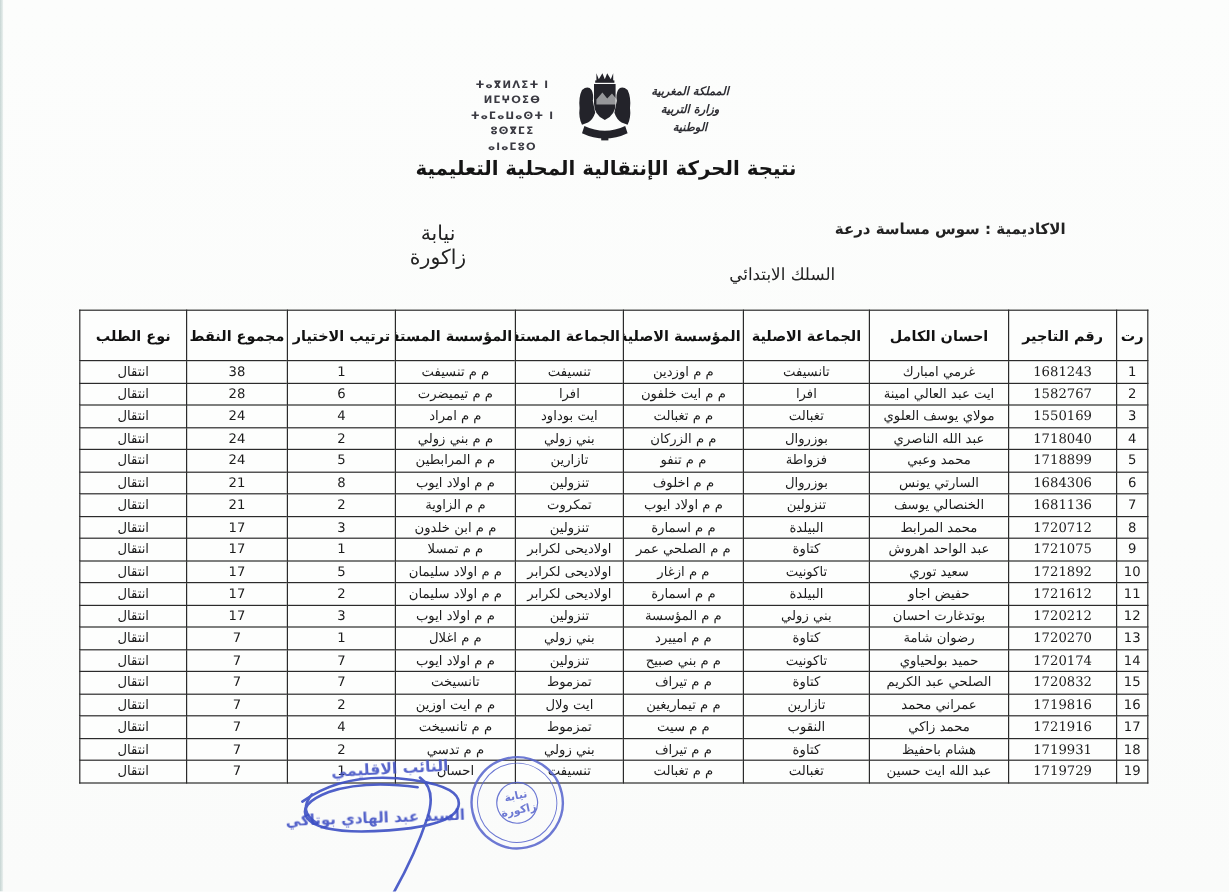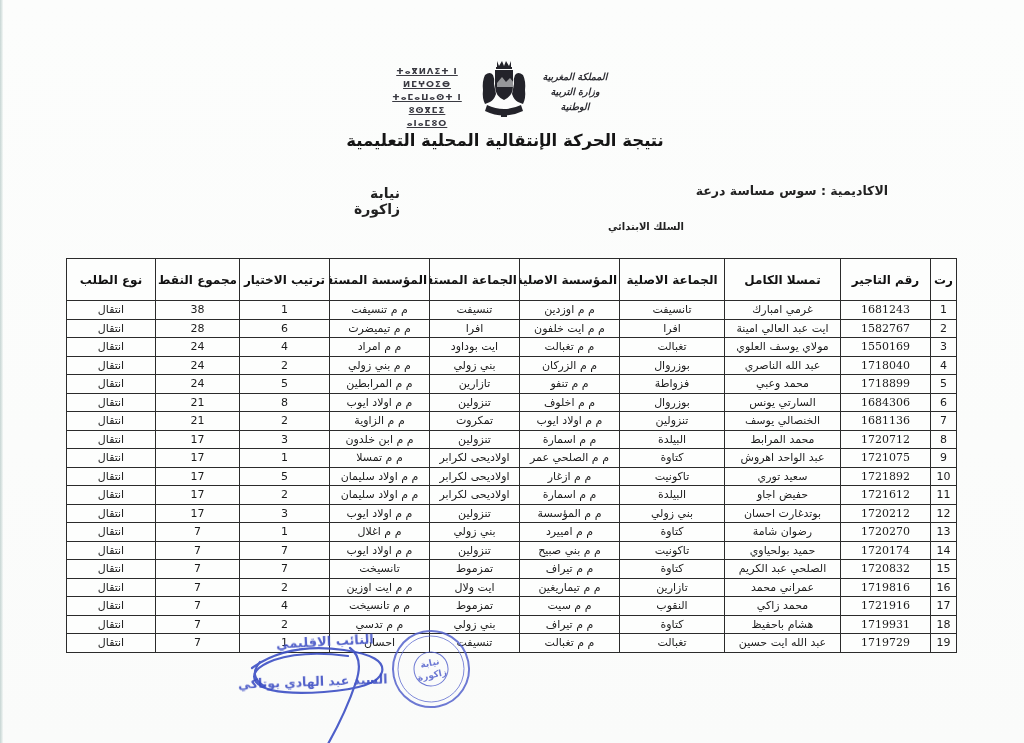--- a/index.html
+++ b/index.html
@@ -25,40 +25,40 @@
   .doc-header { position: absolute; top: 55px; left: 385px; width: 230px; height: 70px; }
   .ministry-ar {
     position: absolute; right: 0; top: 14px; width: 80px;
     text-align: center; font-size: 9.5px; font-weight: bold; line-height: 15px;
     color: #2e2e34; filter: blur(0.35px); font-style: italic;
   }
   .emblem { position: absolute; right: 88px; top: 2px; width: 46px; height: 62px; }
   .tifinagh {
     position: absolute; left: 0; top: 10px; width: 84px;
     text-align: center; font-size: 8.5px; font-weight: bold; line-height: 13px;
-    color: #3a3a42; filter: blur(0.45px); letter-spacing: 1px; text-decoration: underline;
+    color: #3a3a42; filter: blur(0.45px); letter-spacing: 1px;
   }
 
   .doc-title {
     position: absolute; top: 131px; left: 0; width: 1010px;
     text-align: center; font-size: 16.5px; font-weight: bold; color: #151515;
     letter-spacing: .2px;
   }
 
   .info-academy {
     position: absolute; top: 183px; right: 136px;
     font-size: 12.5px; font-weight: 700; color: #222;
   }
   .info-delegation {
     position: absolute; top: 185px; left: 330px; width: 70px;
-    font-size: 14px; font-weight: 700; color: #222; 
+    font-size: 17px; font-weight: 400; color: #222; text-align: center;
   }
   .info-cycle {
-    position: absolute; top: 221px; right: 340px;
-    font-size: 10px; font-weight: 700; color: #222;
+    position: absolute; top: 221px; right: 328px;
+    font-size: 14px; font-weight: 400; color: #222;
   }
 
   
   table.results {
     position: absolute; top: 258px; right: 67px;
     width: 890px; border-collapse: collapse;
     direction: rtl;
     table-layout: fixed;
     background: #fdfefd;
   }
@@ -154,21 +154,21 @@
       <col class="c-jms">
         <col class="c-mms">
         <col class="c-rank">
         <col class="c-pts">
         <col class="c-type">
     </colgroup>
     <thead>
       <tr>
         <th>رت</th>
         <th>رقم التاجير</th>
-        <th>تمسلا الكامل</th>
+        <th>احسان الكامل</th>
         <th>الجماعة الاصلية</th>
         <th>المؤسسة الاصلية</th>
         <th>الجماعة المستقبلة</th>
         <th>المؤسسة المستقبلة</th>
         <th>ترتيب الاختيار</th>
         <th>مجموع النقط</th>
         <th>نوع الطلب</th>
       </tr>
     </thead>
     <tbody>

